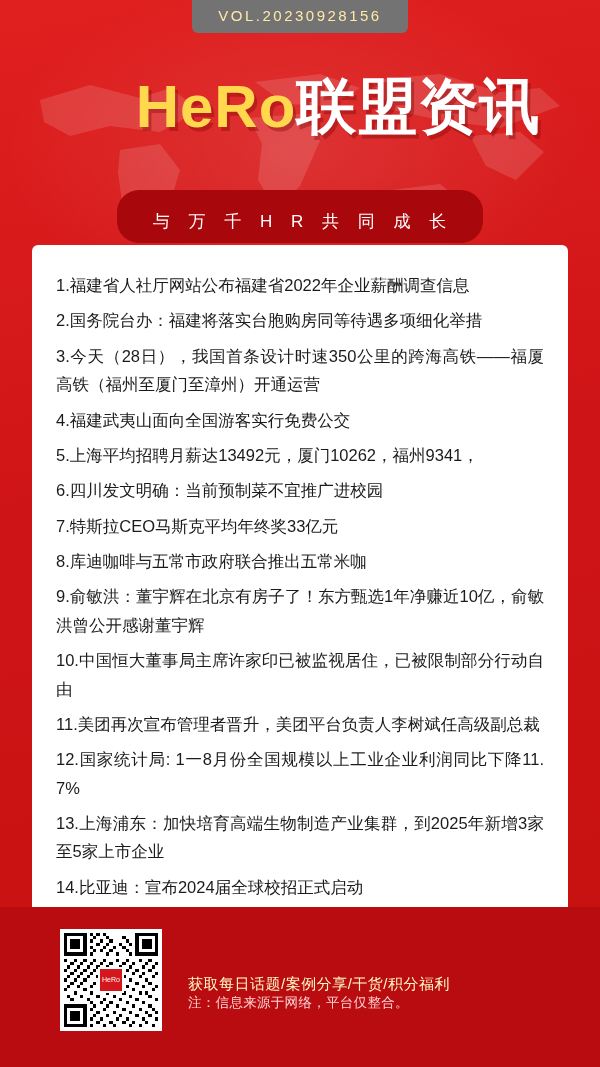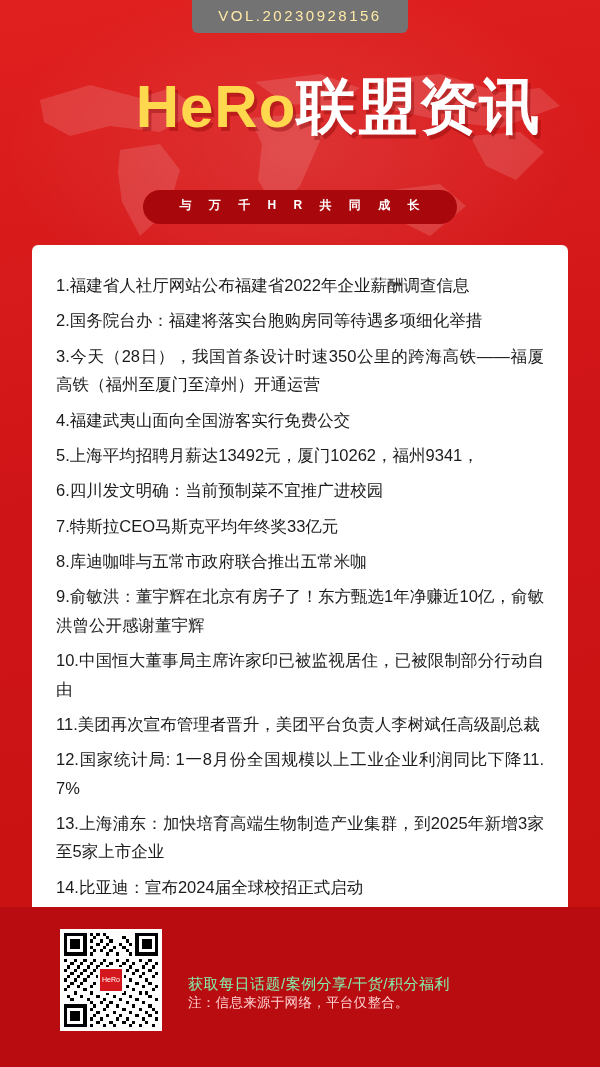--- a/index.html
+++ b/index.html
@@ -60,25 +60,24 @@
   .main-title .w { color: #ffffff; }
 
   .subtitle-wrap {
     position: absolute;
     top: 190px; left: 0; width: 600px;
     display: flex; justify-content: center;
   }
   .subtitle {
     background: #a8070b;
     color: #ffffff;
-    font-size: 12px;
+    font-size: 17px;
     letter-spacing: 7px;
-    padding: 7px 30px 10px 36px;
+    padding: 20px 30px 10px 36px;
     border-radius: 22px;
-    font-weight: bold;
   }
 
   
   .card {
     position: absolute;
     left: 32px; top: 245px;
     width: 536px;
     background: #ffffff;
     border-radius: 6px;
     padding: 26px 24px 22px 24px;
@@ -133,21 +132,21 @@
     display: inline-block;
     background: #fff0b8;
     color: #c01014;
     font-size: 21px;
     font-weight: bold;
     padding: 6px 20px 8px;
     border-radius: 20px;
     letter-spacing: 1px;
   }
   .footer-line {
-    color: #86efac;
+    color: #fef9c3;
     font-size: 15px;
     margin-top: 25px;
     letter-spacing: 0.5px;
   }
   .footer-note {
     color: #ffd2d2;
     font-size: 13.5px;
     letter-spacing: 0.3px;
   }
 </style>

